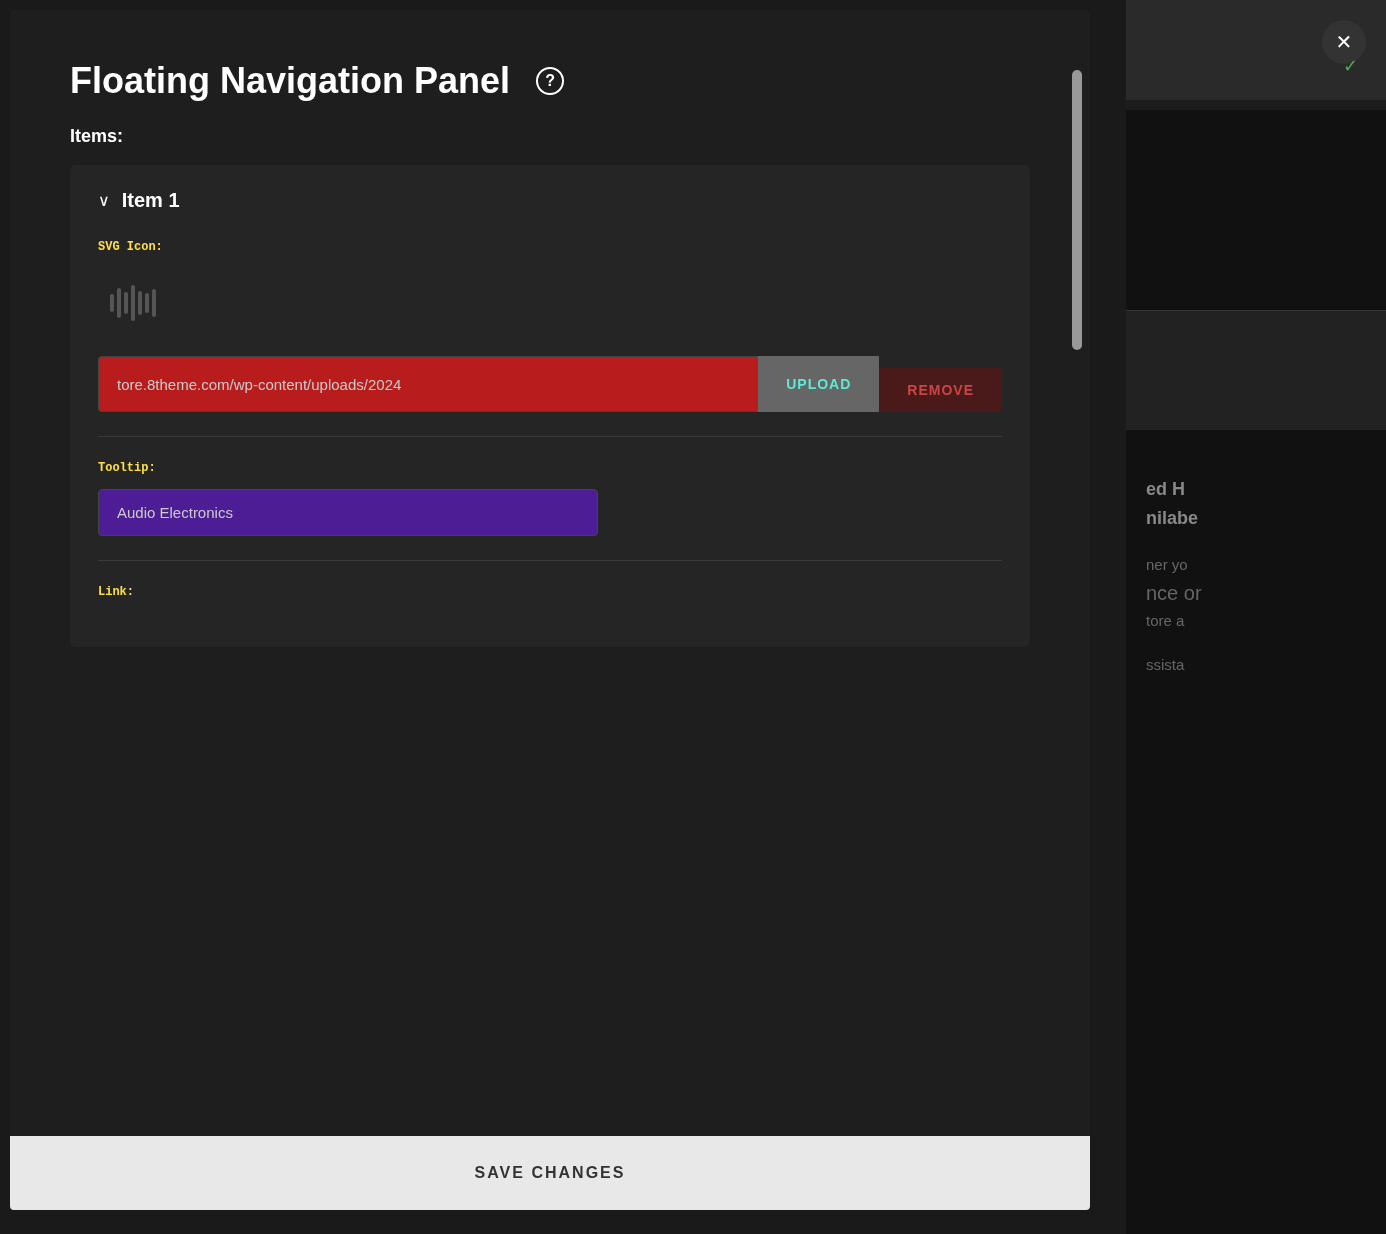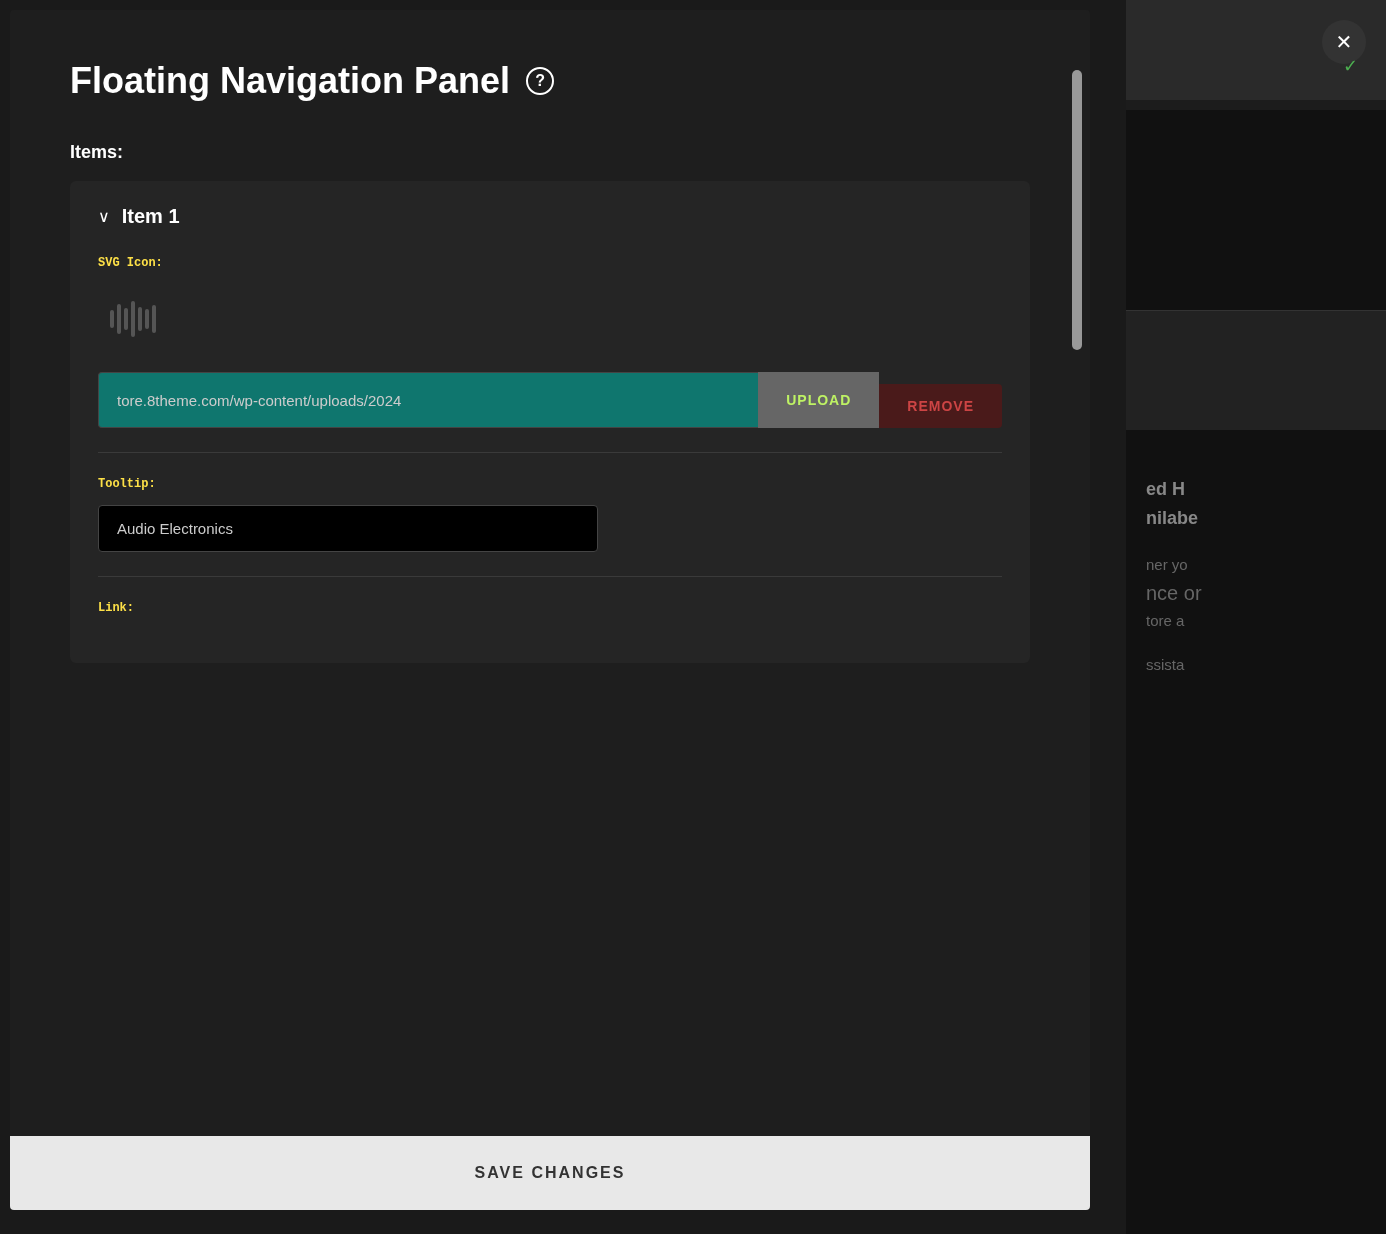--- a/index.html
+++ b/index.html
@@ -135,24 +135,24 @@
 
     .modal-content::-webkit-scrollbar-thumb {
       background: #888;
       border-radius: 5px;
     }
 
     .modal-title {
       font-size: 36px;
       font-weight: 800;
       color: #ffffff;
-      margin-bottom: 40px;
-      display: flex;
-      align-items: center;
-      gap: 16px;
+      margin-bottom: 24px;
+      display: flex;
+      align-items: center;
+      gap: 26px;
     }
 
     .help-icon {
       width: 28px;
       height: 28px;
       border: 2px solid #fff;
       border-radius: 50%;
       display: inline-flex;
       align-items: center;
       justify-content: center;
@@ -232,33 +232,33 @@
     }
 
     .upload-row {
       display: flex;
       gap: 0;
       align-items: stretch;
     }
 
     .url-input {
       flex: 1;
-      background: #0f766e;
+      background: #b91c1c;
       border: 1px solid #444;
       border-right: none;
       border-radius: 4px 0 0 4px;
       padding: 14px 18px;
       color: #ccc;
       font-size: 15px;
       outline: none;
     }
 
     .upload-btn {
       background: #666;
-      color: #bef264;
+      color: #5eead4;
       border: none;
       padding: 14px 28px;
       font-size: 14px;
       font-weight: 600;
       letter-spacing: 1px;
       cursor: pointer;
     }
 
     .remove-btn {
       background: #4a1a1a;
@@ -275,21 +275,21 @@
 
     .divider {
       border: none;
       border-top: 1px solid #3a3a3a;
       margin: 24px 0;
     }
 
     .text-input {
       width: 100%;
       max-width: 500px;
-      background: #000000;
+      background: #4c1d95;
       border: 1px solid #444;
       border-radius: 4px;
       padding: 14px 18px;
       color: #ccc;
       font-size: 15px;
       outline: none;
     }
 
     
     .modal-footer {

